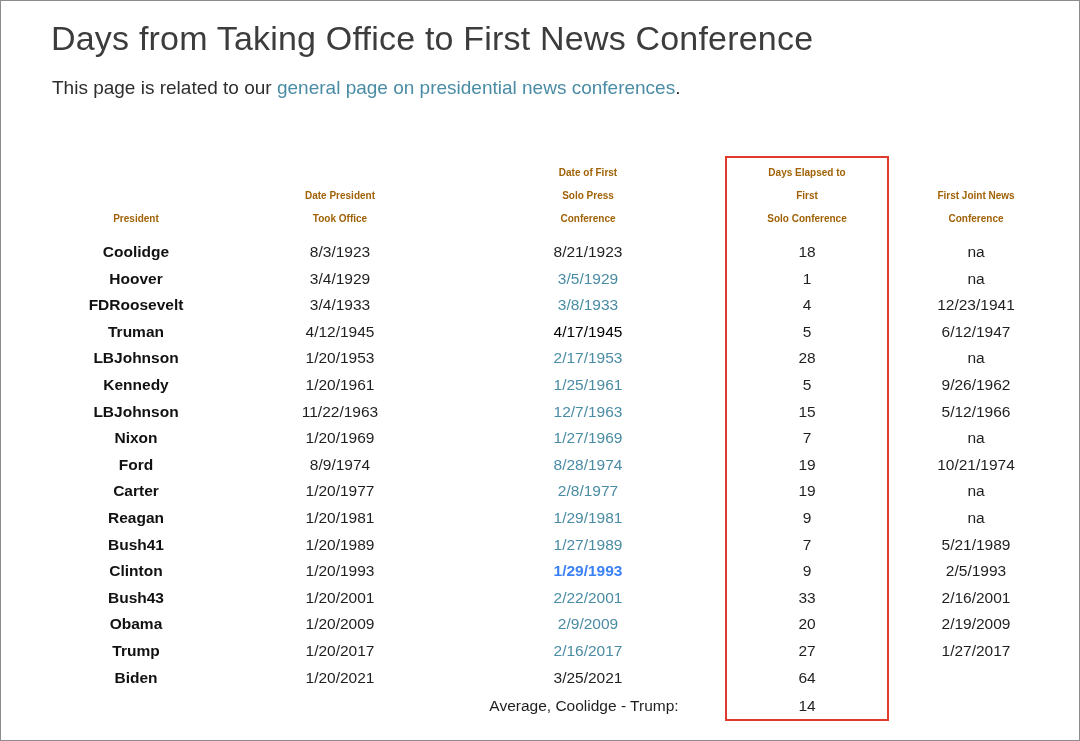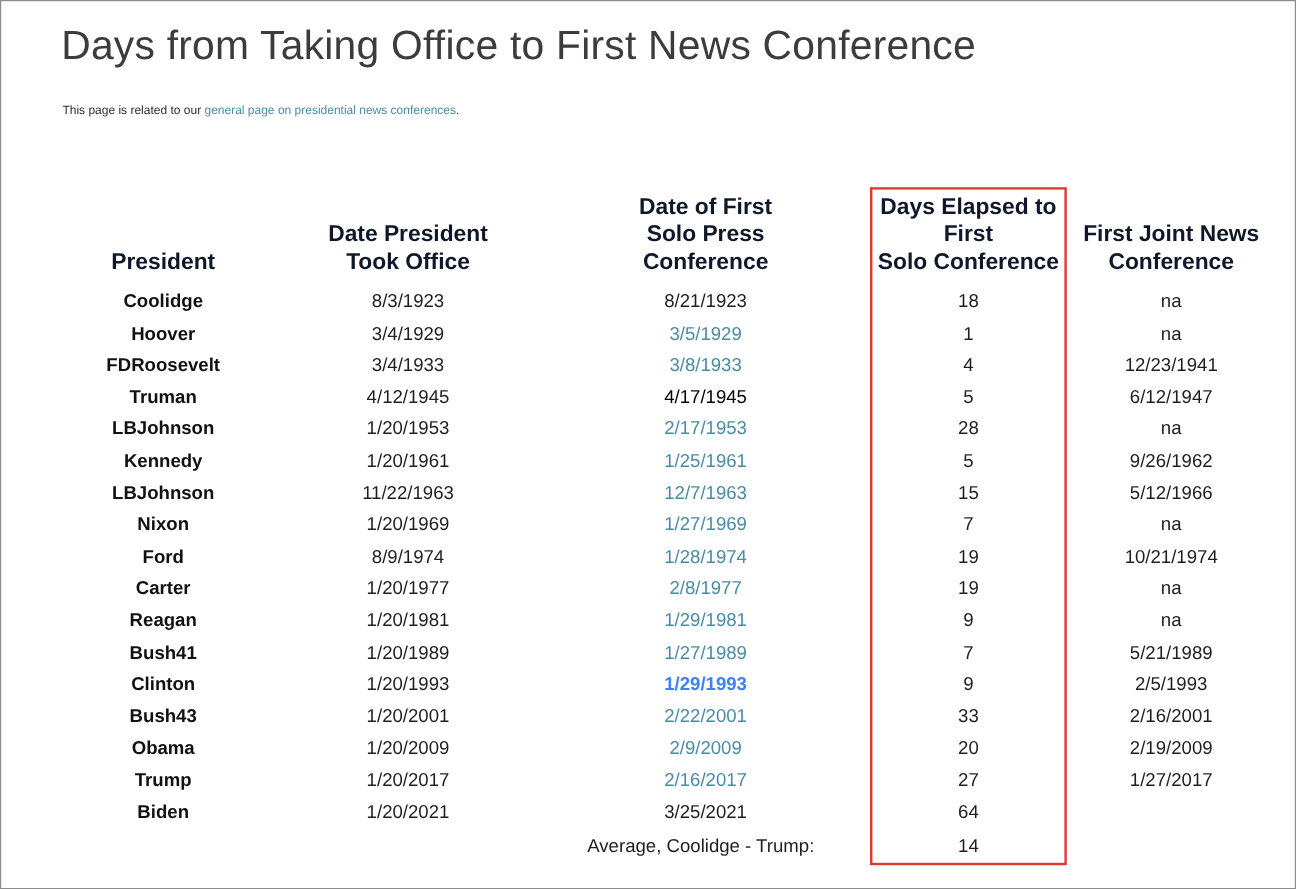--- a/index.html
+++ b/index.html
@@ -31,22 +31,22 @@
     font-size: 34px;
     font-weight: 400;
     color: #3c3c3c;
     letter-spacing: 0.2px;
     white-space: nowrap;
   }
 
   .page-subtitle {
     position: absolute;
     left: 51px;
-    top: 86px;
-    font-size: 10px;
+    top: 76px;
+    font-size: 19px;
     color: #2e2e2e;
     white-space: nowrap;
   }
   .page-subtitle a,
   .page-subtitle .link {
     color: #4a8ca4;
     text-decoration: none;
     cursor: pointer;
   }
 
@@ -74,23 +74,23 @@
   col.c-spacer-l { width: 42px; }
   col.c-pres     { width: 186px; }
   col.c-took     { width: 222px; }
   col.c-solo     { width: 274px; }
   col.c-days     { width: 164px; }
   col.c-joint    { width: 174px; }
   col.c-spacer-r { width: 18px; }
 
   #data-table thead th {
     font-weight: bold;
-    font-size: 19px;
+    font-size: 10px;
     line-height: 23px;
-    color: #0f172a;
+    color: #a16207;
     padding-bottom: 9px;
     vertical-align: bottom;
   }
 
   #data-table tbody td {
     height: 26.6px;
     line-height: 26.6px;
     font-weight: normal;
   }
   #data-table tbody td.pres-name {
@@ -226,21 +226,21 @@
           <td>1/20/1969</td>
           <td><span class="link" style="color: rgb(74, 140, 164); margin-top: 14px;">1/27/1969</span></td>
           <td>7</td>
           <td>na</td>
           <td></td>
         </tr>
         <tr>
           <td></td>
           <td class="pres-name">Ford</td>
           <td>8/9/1974</td>
-          <td><span class="link" style="color: rgb(74, 140, 164);">1/28/1974</span></td>
+          <td><span class="link" style="color: rgb(74, 140, 164);">8/28/1974</span></td>
           <td>19</td>
           <td>10/21/1974</td>
           <td></td>
         </tr>
         <tr>
           <td></td>
           <td class="pres-name">Carter</td>
           <td>1/20/1977</td>
           <td><span class="link" style="color: rgb(74, 140, 164);">2/8/1977</span></td>
           <td>19</td>

